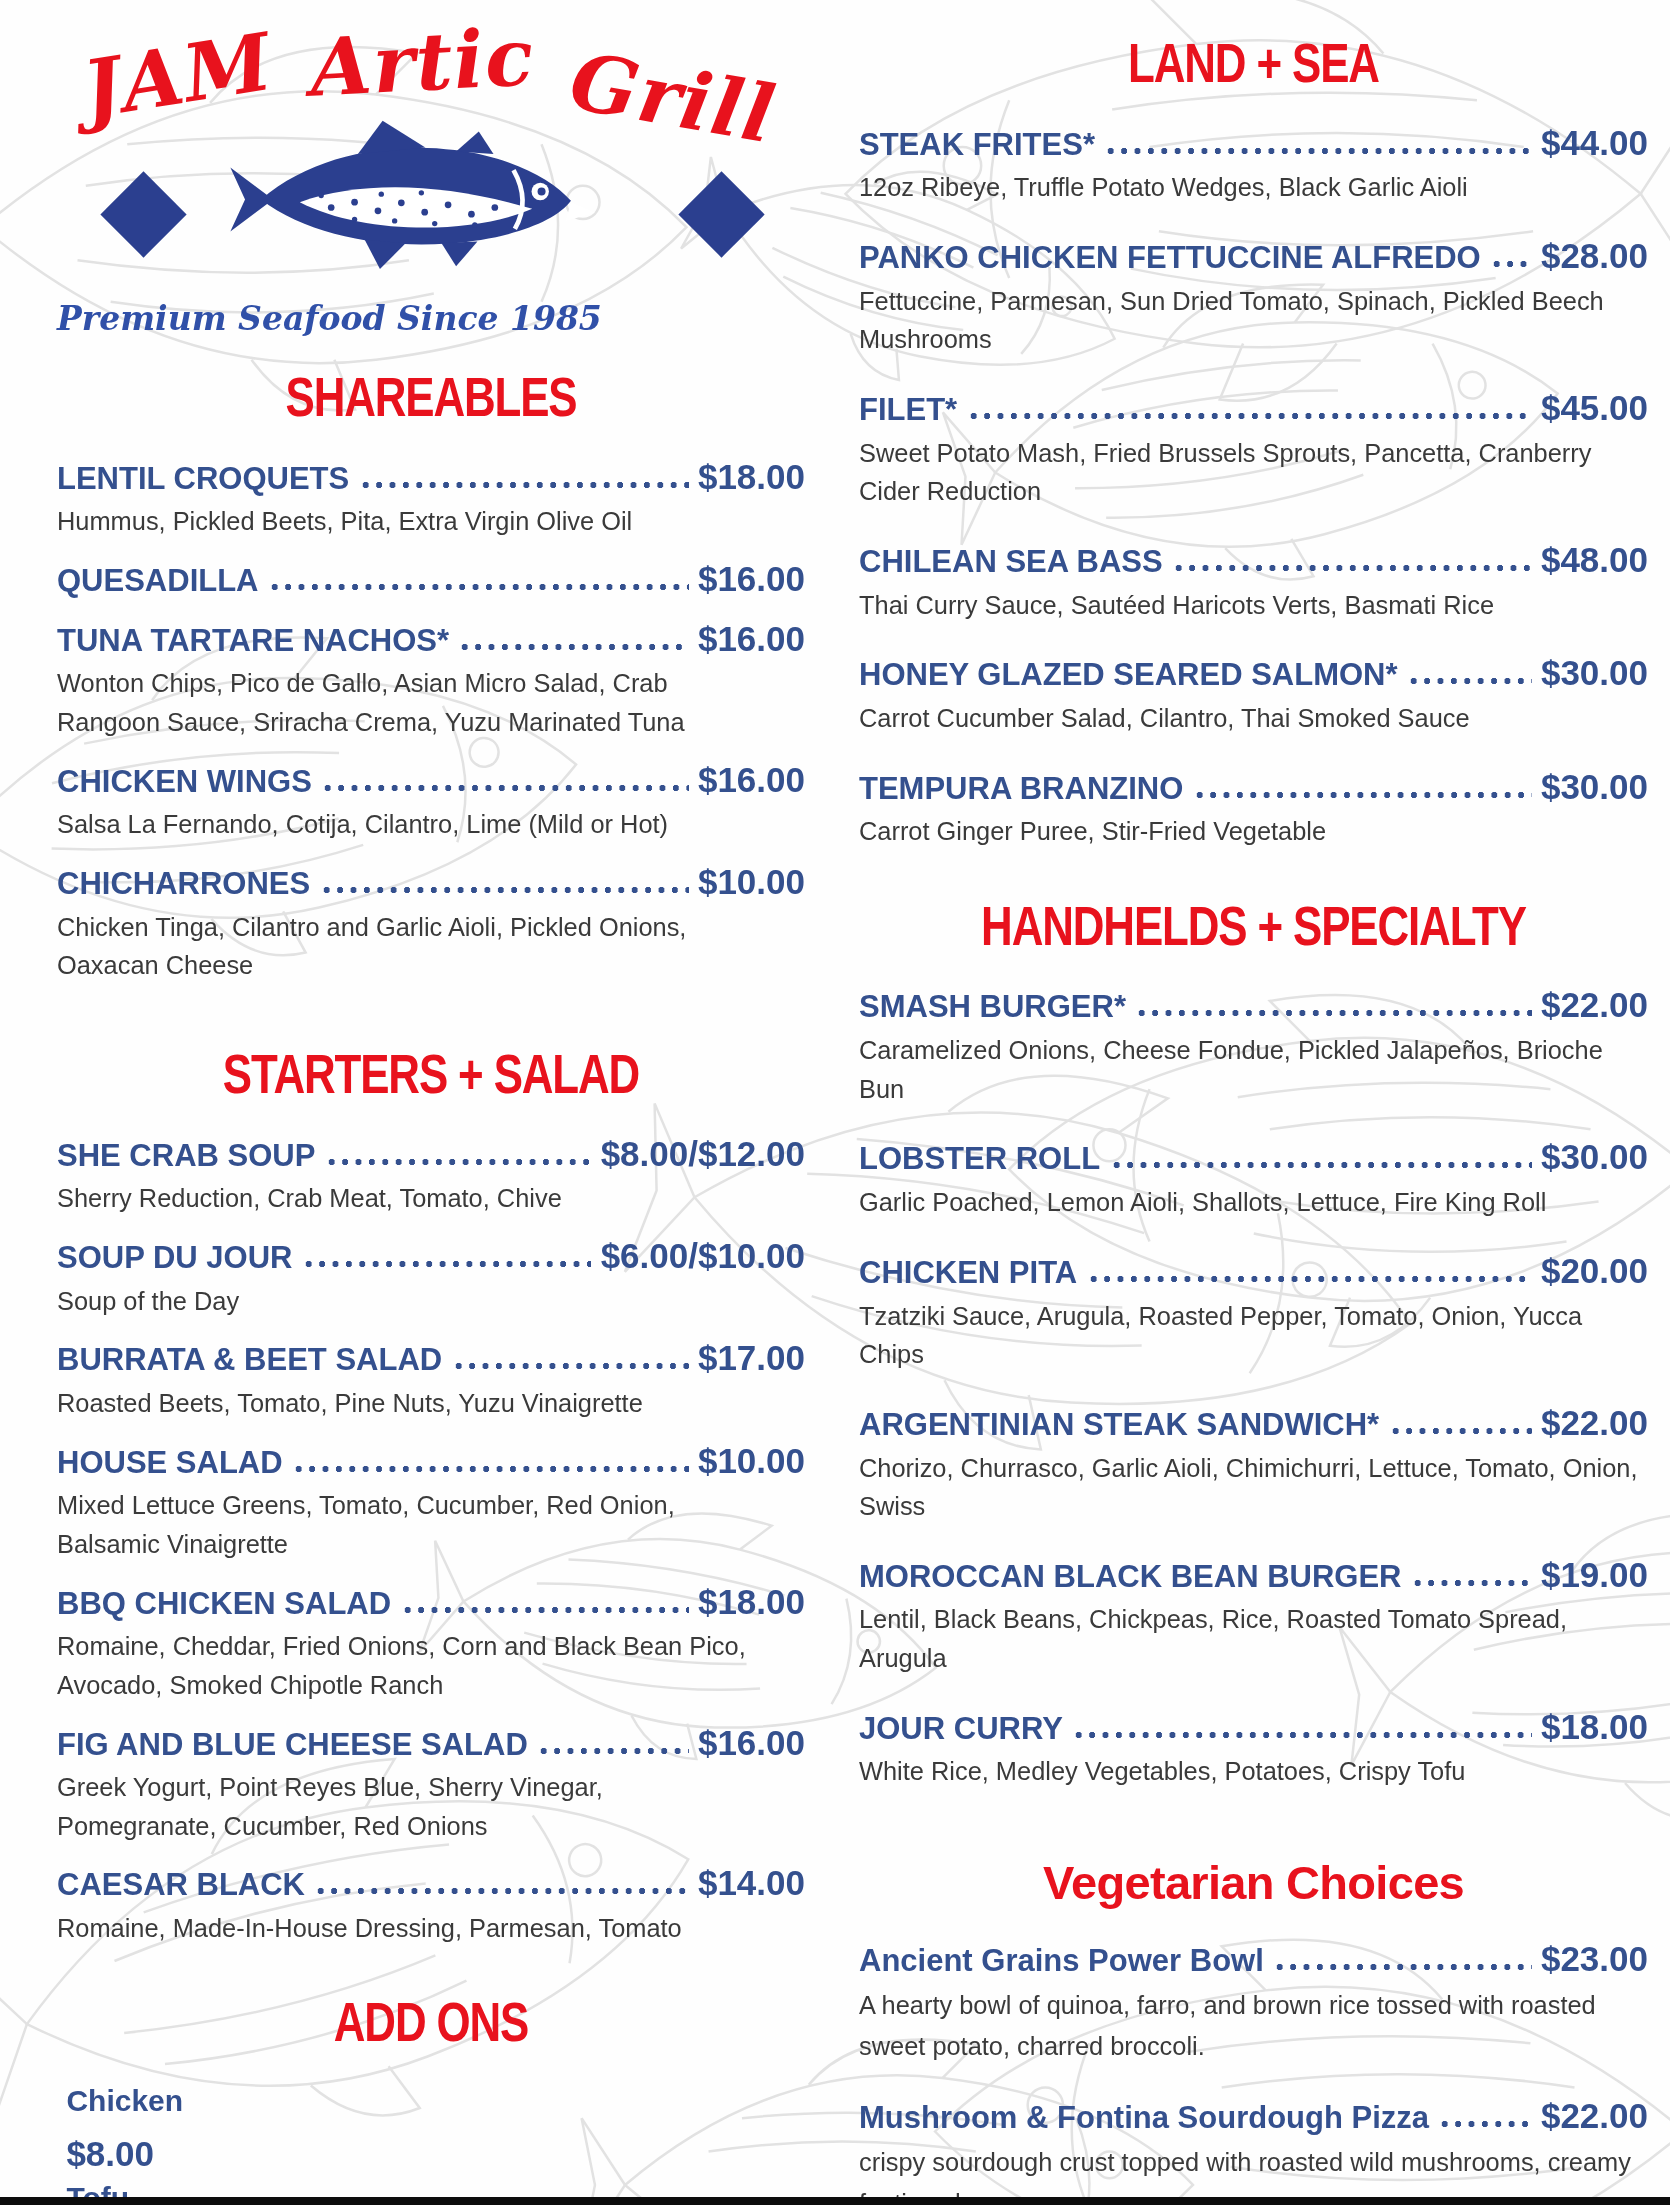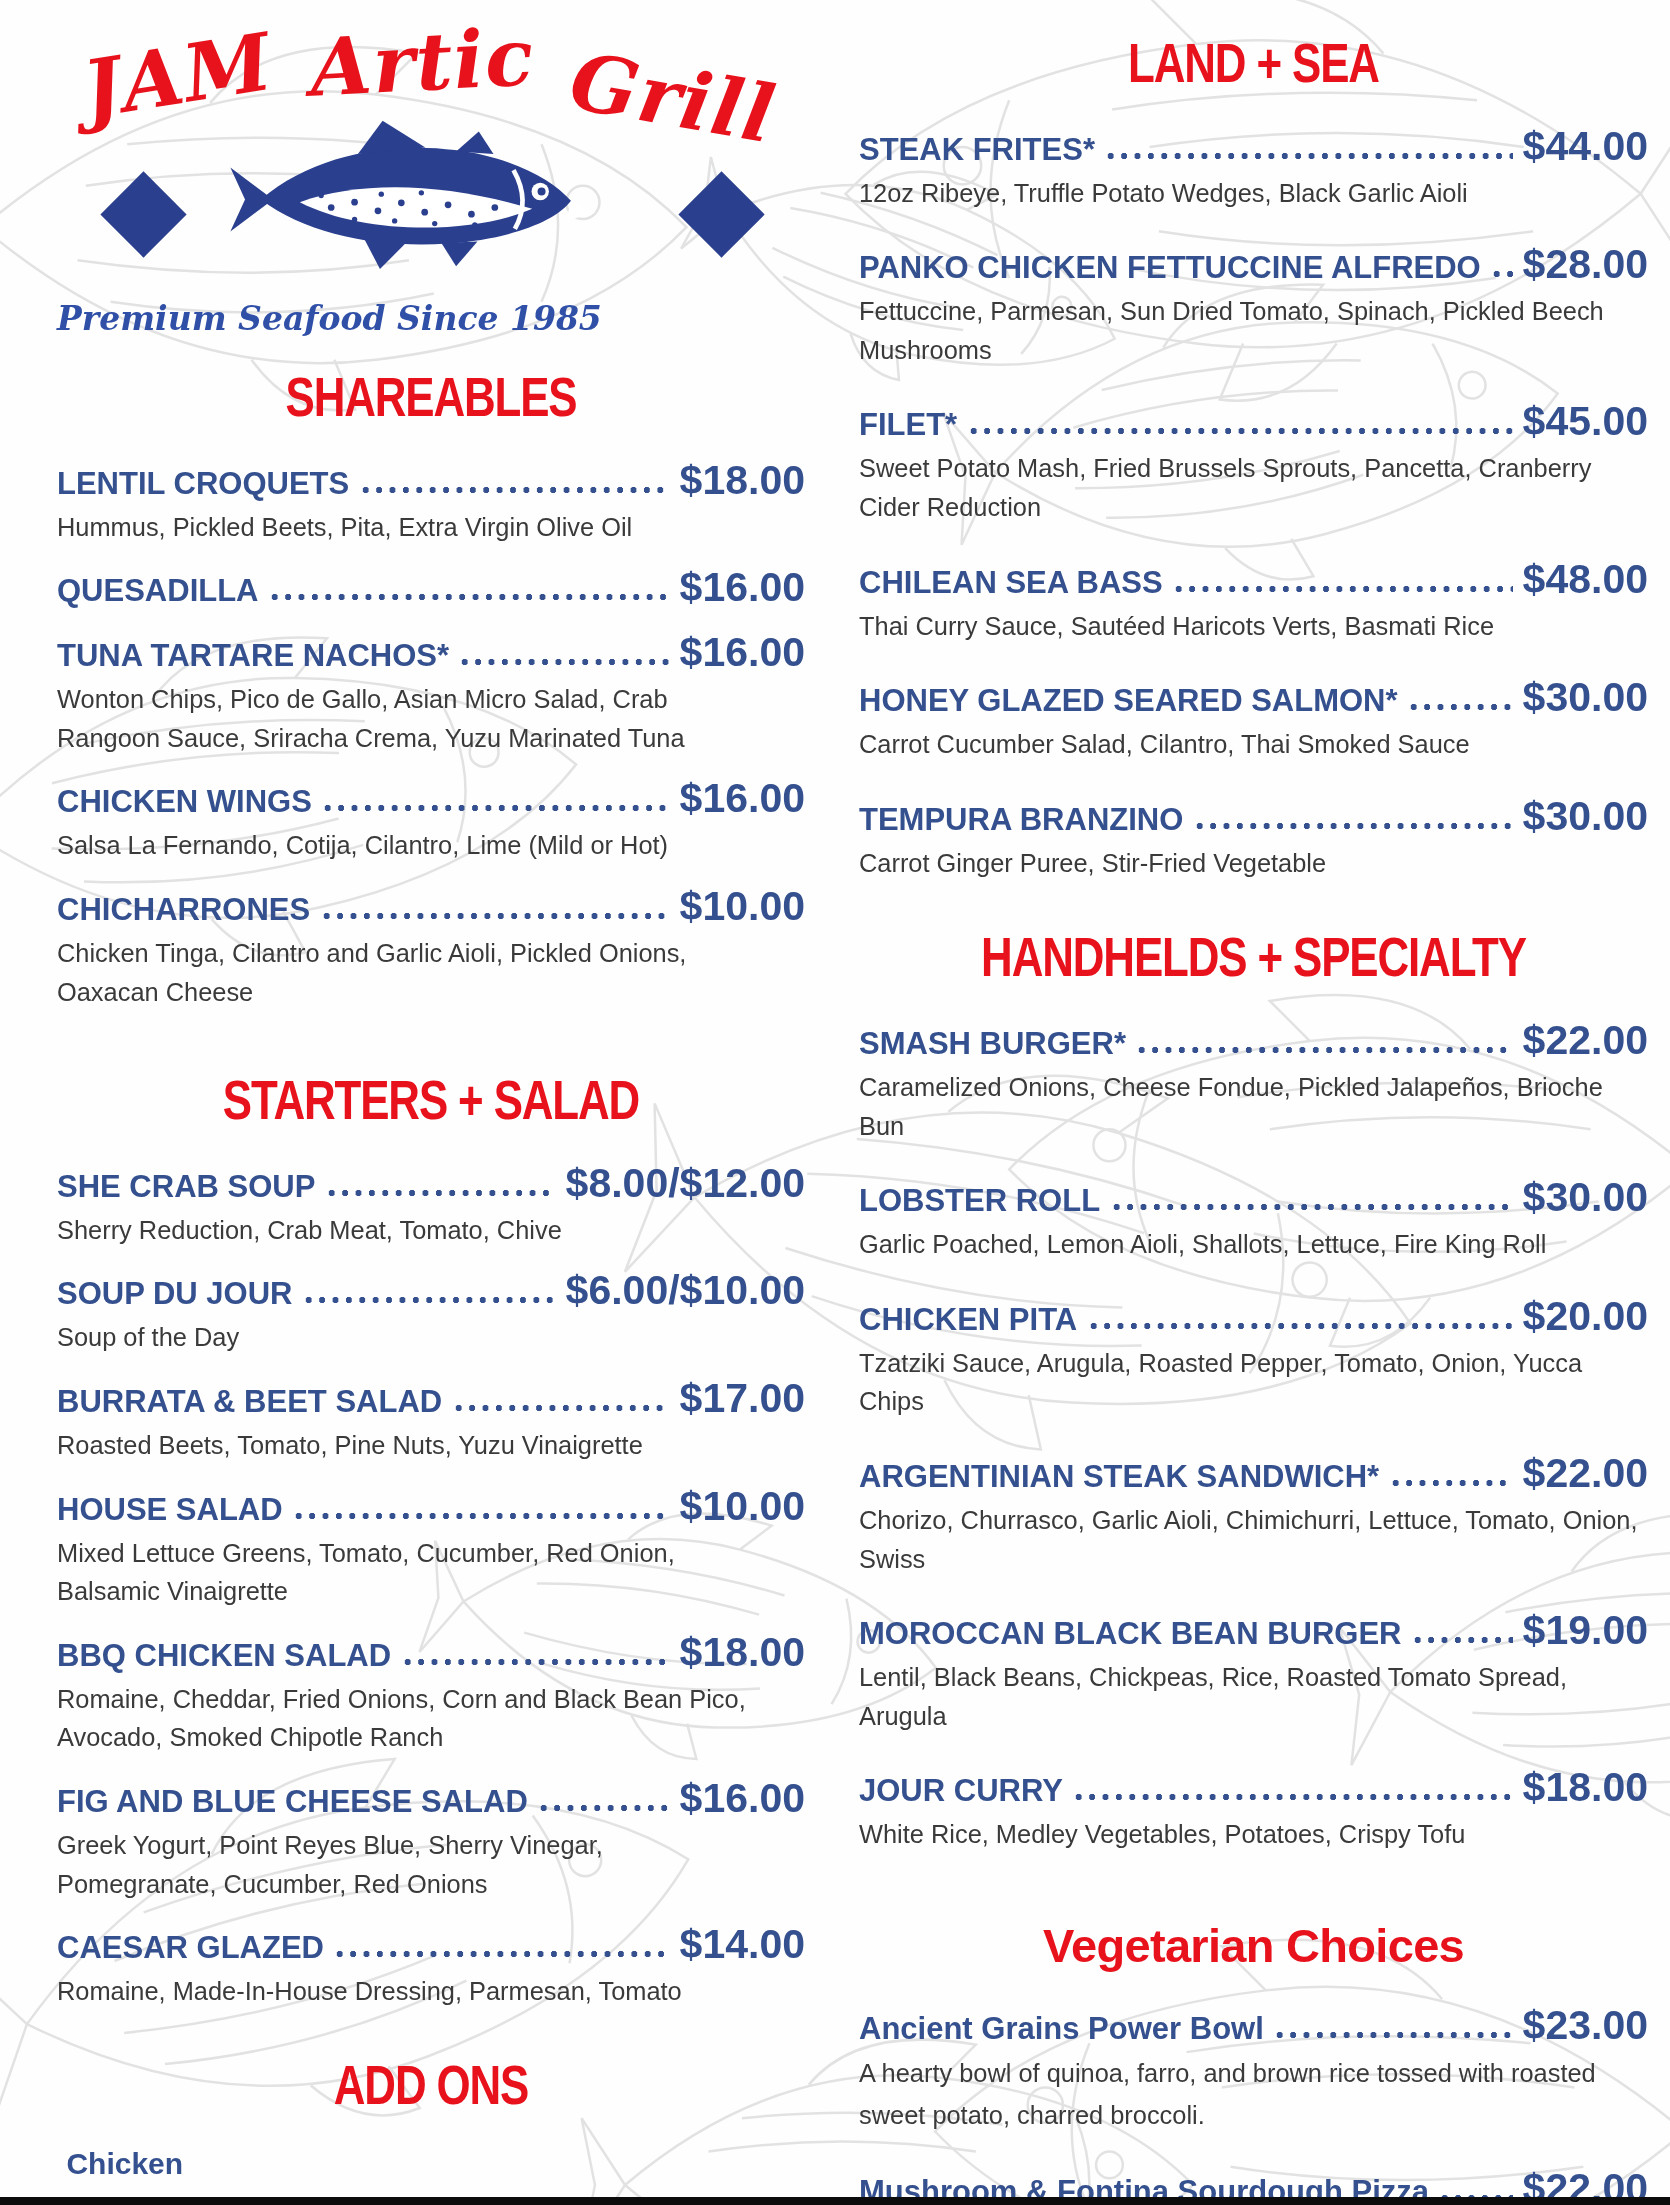--- a/index.html
+++ b/index.html
@@ -39,21 +39,21 @@
   
   .item{margin-bottom:18px;}
   .col-right .item{margin-bottom:29px;}
   .row{display:flex;align-items:baseline;}
   .nm{flex:0 1 auto;white-space:nowrap;color:var(--navy);font-weight:bold;
     font-size:31px;line-height:1.25;}
   .dots{flex:1 1 13.4px;height:8px;margin:0 9.4px;min-width:0;
     background:radial-gradient(circle, var(--navy) 3px, rgba(0,0,0,0) 3.3px)
       left center / 13.4px 8px repeat-x;}
   .pr{flex:0 0 auto;white-space:nowrap;color:var(--navy);font-weight:bold;
-    font-size:41px;}
+    font-size:35px;}
   .ds{font-size:25.4px;color:var(--ink);line-height:1.52;margin-top:4px;
     max-width:708px;}
   .col-right .ds{max-width:781px;}
   .veg .ds{line-height:1.62;}
   .addons .item{margin-bottom:0;}
   .addons .row{margin-bottom:4.7px;flex-direction:column;}
   .addons .nm{font-size:30px;line-height:1.3;}
   
   #bottom-bar{position:absolute;left:0;bottom:0;width:1671px;height:8px;
     background:#0c0c0c;z-index:3;}
@@ -218,21 +218,21 @@
     <div class="item">
       <div class="row">
           <span class="nm">FIG AND BLUE CHEESE SALAD</span>
           <span class="dots"></span>
           <span class="pr">$16.00</span>
         </div>
       <div class="ds">Greek Yogurt, Point Reyes Blue, Sherry Vinegar, Pomegranate, Cucumber, Red Onions</div>
     </div>
     <div class="item">
       <div class="row">
-          <span class="nm">CAESAR GLAZED</span>
+          <span class="nm">CAESAR BLACK</span>
           <span class="dots"></span>
           <span class="pr">$14.00</span>
         </div>
       <div class="ds">Romaine, Made-In-House Dressing, Parmesan, Tomato</div>
     </div>
   </section>
 
   <section class="addons">
     <h2 class="sec-head mt-c">ADD ONS</h2>
     <div class="item">

